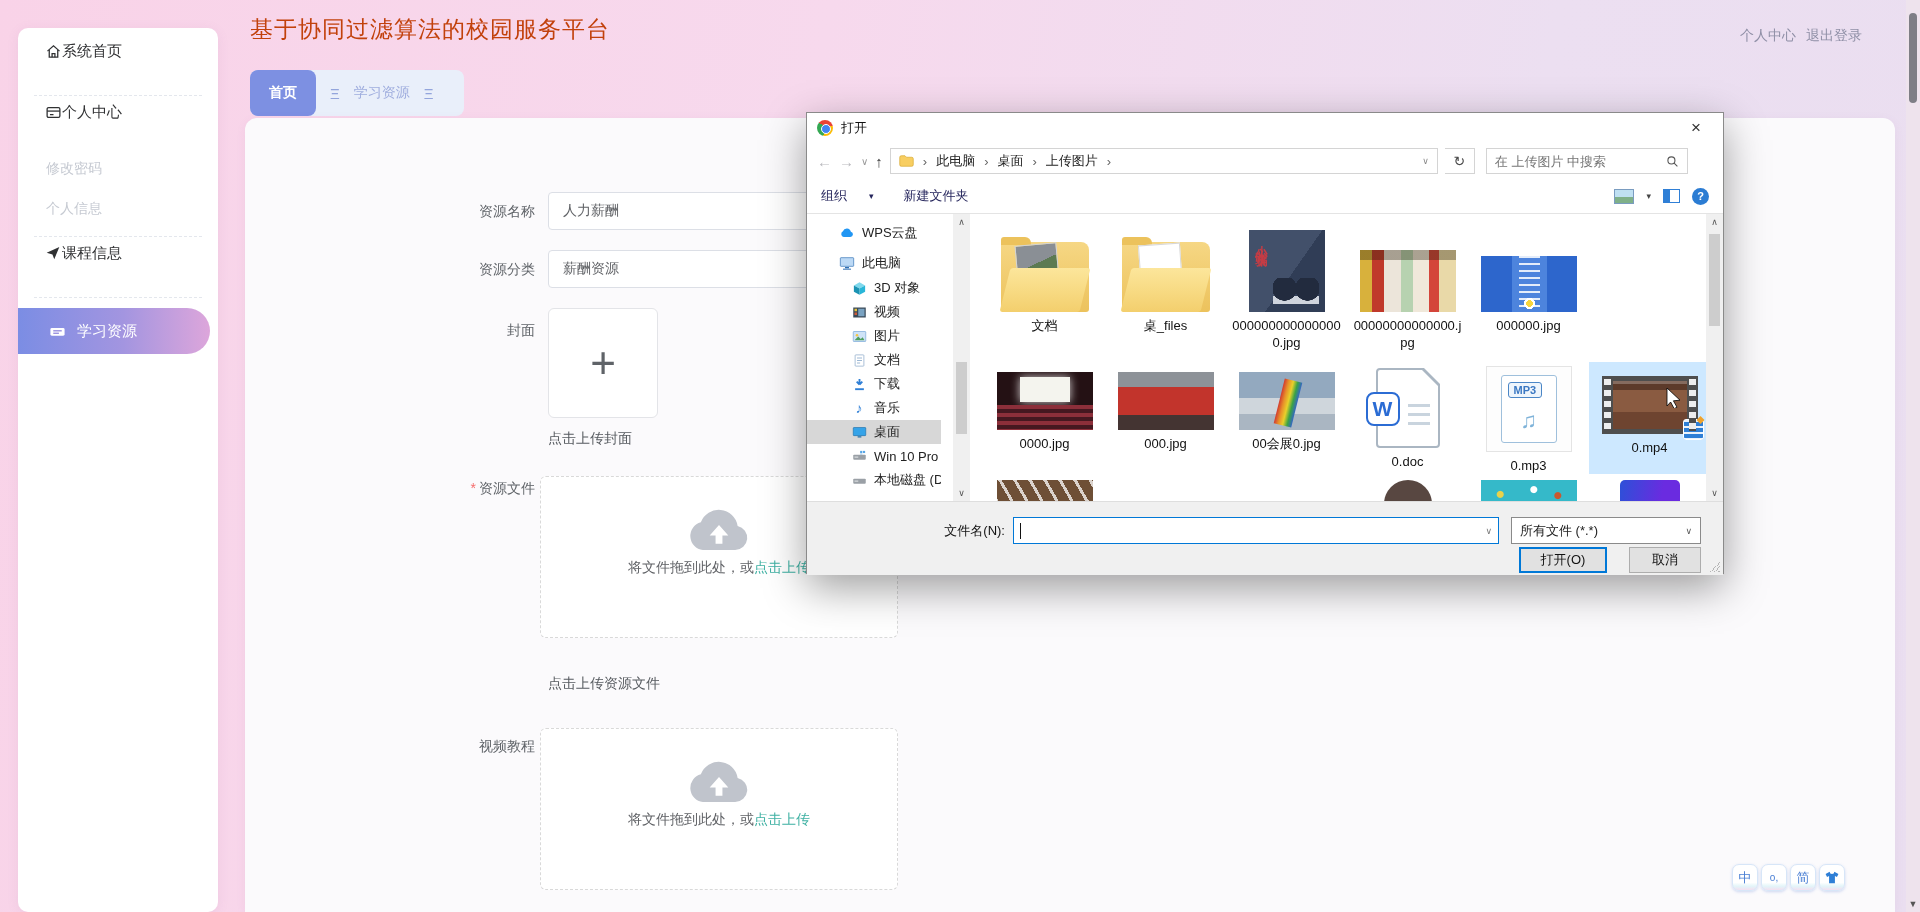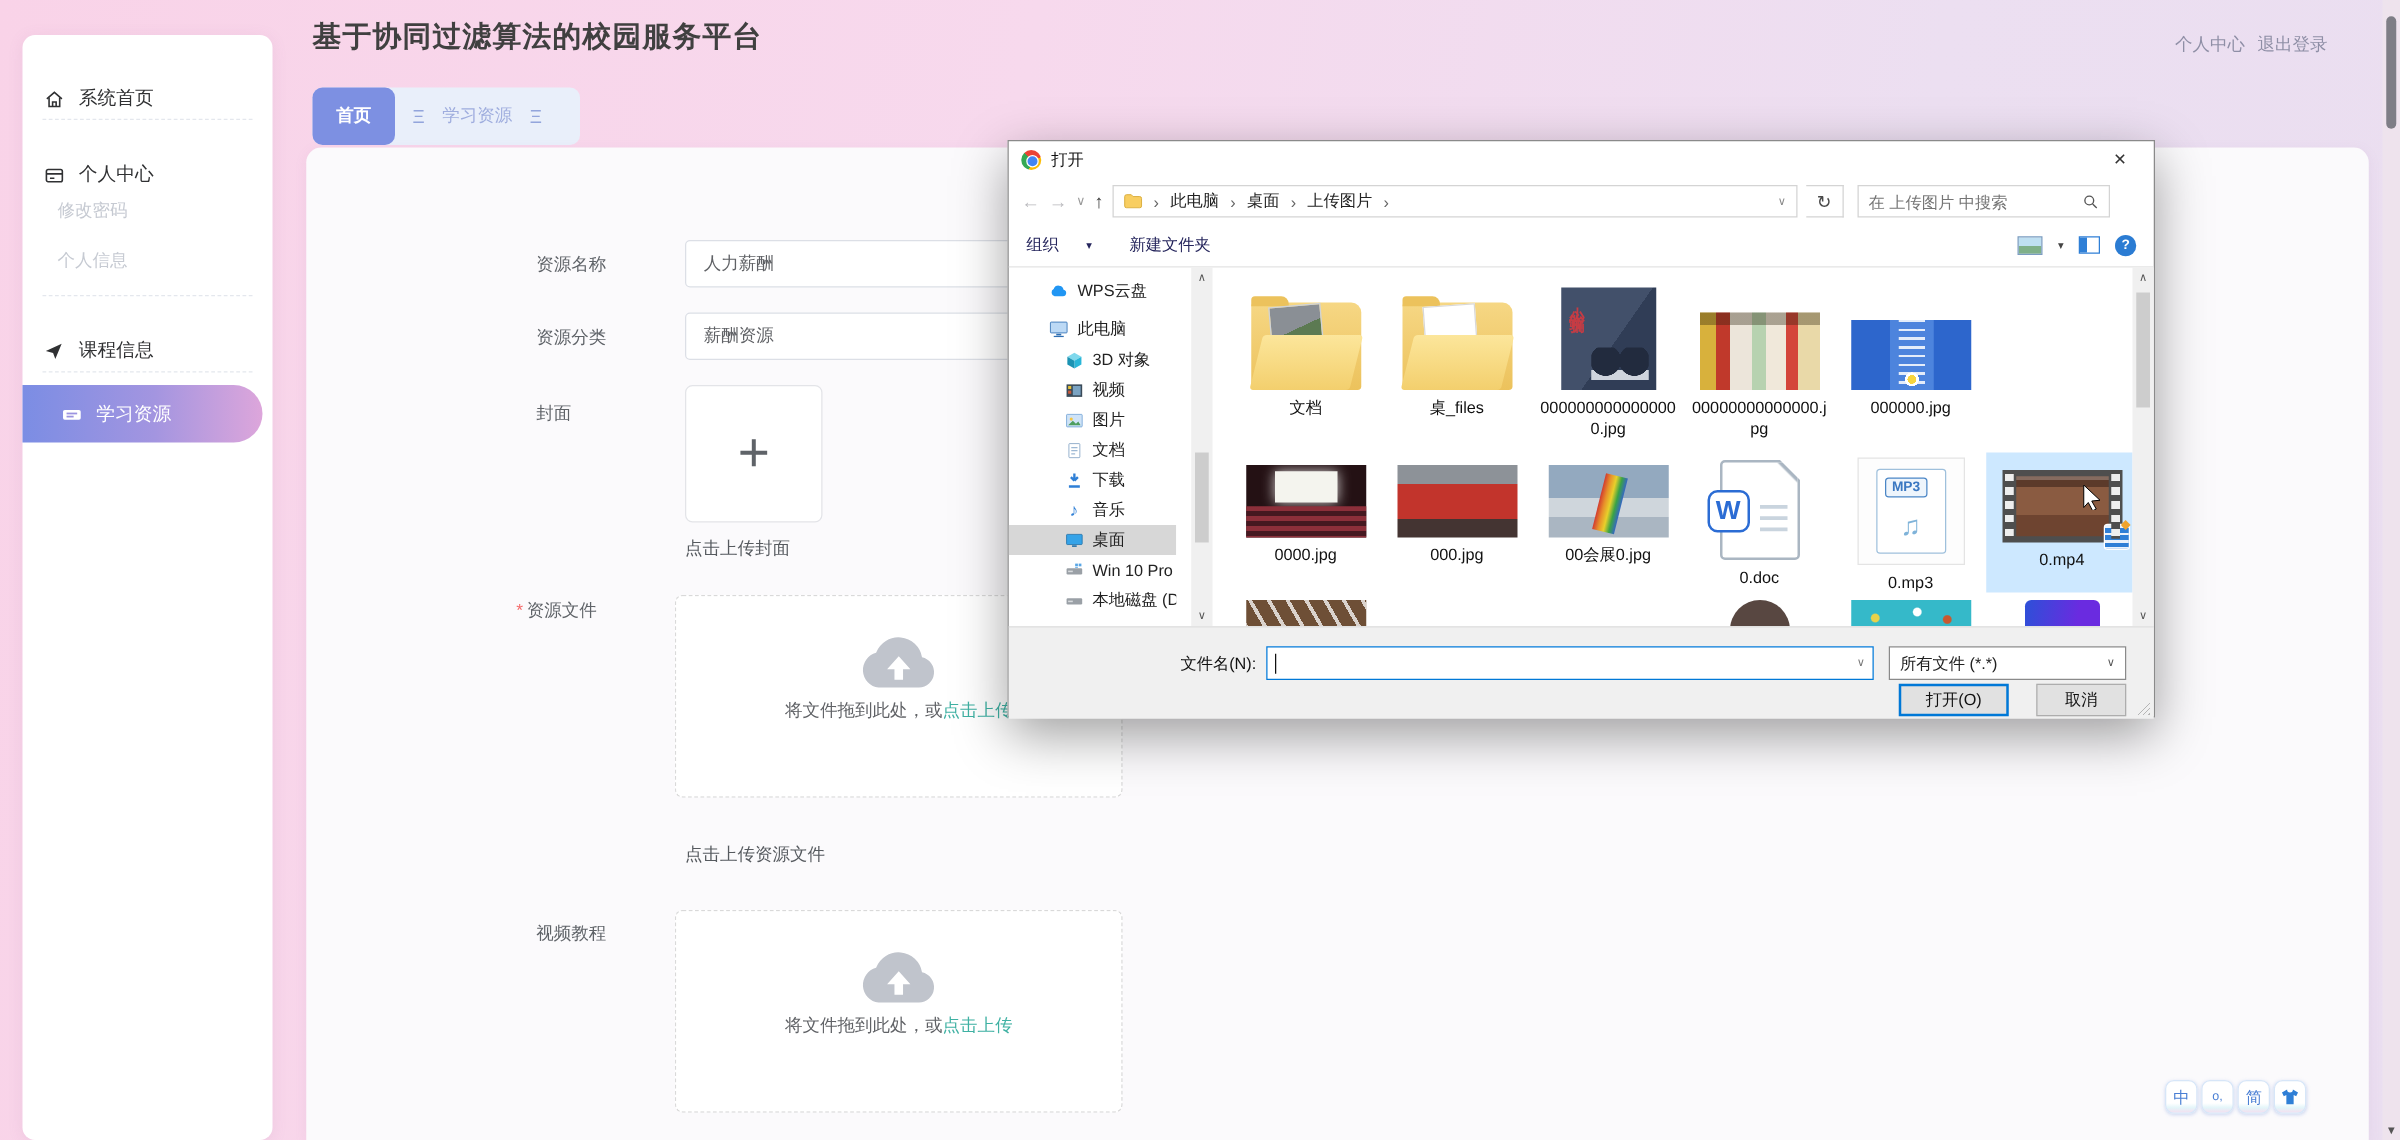--- a/index.html
+++ b/index.html
@@ -6,50 +6,50 @@
   html,body{width:1920px;height:912px}
   body{
     position:relative;overflow:hidden;
     font-family:"Liberation Sans","DejaVu Sans",sans-serif;
     background:linear-gradient(100deg,#f9d3e8 0%,#f7d9ed 40%,#ecdff1 75%,#eadef0 100%);
   }
 
   
   .sidebar{position:absolute;left:18px;top:28px;width:200px;height:884px;background:#fff;
     border-radius:10px;box-shadow:0 2px 12px rgba(150,100,160,.10);padding-top:14px}
-  .side-item{display:flex;align-items:flex-end;gap:11px;height:46px;padding-left:16px;
+  .side-item{display:flex;align-items:flex-start;height:46px;padding-left:26px;
     font-size:15px;color:#303133;cursor:pointer}
   .side-sub{height:40px;padding-left:28px;display:flex;align-items:center;
     color:#c6cad2;font-size:14px;cursor:pointer}
   .side-div{border-top:1px dashed #e4e7ed;margin:7px 16px}
   .side-active{margin-top:10px;width:192px;height:46px;display:flex;align-items:center;gap:11px;
     padding-left:30px;color:#fff;font-size:15px;cursor:pointer;
     border-radius:0 23px 23px 0;
     background:linear-gradient(90deg,#7b8de4 0%,#a395e0 55%,#dda6db 100%)}
   .sicon{width:18px;height:18px;display:inline-flex;align-items:center;justify-content:center;flex:0 0 18px}
 
   
-  .page-title{position:absolute;left:250px;top:14px;font-size:23px;font-weight:bold;color:#404040;letter-spacing:1px}
+  .page-title{position:absolute;left:250px;top:14px;font-size:23px;font-weight:normal;color:#c2410c;letter-spacing:1px}
   .user-links{position:absolute;top:27px;right:58px;font-size:14px;color:#8f8fa6;display:flex;gap:10px}
   .user-links span{cursor:pointer}
 
   
   .tabbar{position:absolute;left:250px;top:70px;height:46px;display:flex;align-items:center;
     background:#e9effa;border-radius:8px;padding-right:16px}
   .tab-active{height:46px;min-width:66px;padding:0 18px;background:#7d90e2;border-radius:8px;
     color:#fff;font-size:14px;font-weight:bold;display:flex;align-items:center;justify-content:center;cursor:pointer}
   .tab-ico{color:#93a5dc;font-size:15px;margin:0 14px;cursor:pointer}
   .tab-label{color:#9fadde;font-size:14px;cursor:pointer}
 
   
   .content-card{position:absolute;left:245px;top:118px;width:1650px;height:794px;
     background:#fbfafc;border-radius:12px 12px 0 0;box-shadow:0 2px 10px rgba(150,100,160,.08)}
 
   
-  .flabel{position:absolute;width:106px;font-size:14px;color:#5f6368}
+  .flabel{position:absolute;width:106px;text-align:right;font-size:14px;color:#5f6368}
   .finput{position:absolute;height:38px;background:#fff;border:1px solid #dcdfe6;border-radius:4px;
     font-size:14px;color:#606266;padding:0 14px;outline:none;font-family:inherit}
   .plusbox{position:absolute;width:110px;height:110px;background:#fff;border:1px solid #e3e4e8;
     border-radius:6px;display:flex;align-items:center;justify-content:center;cursor:pointer}
   .plusbox span{font-size:44px;font-weight:100;color:#5f6368;line-height:1}
   .fhint{position:absolute;font-size:14px;color:#565a5f}
   .dragger{position:absolute;width:358px;height:162px;background:#fff;border:1px dashed #d9d9d9;
     border-radius:6px;text-align:center;cursor:pointer}
   .dragger .dtext{margin-top:0;font-size:14px;color:#606266}
   .dragger .dlink{color:#3fb1a3}

